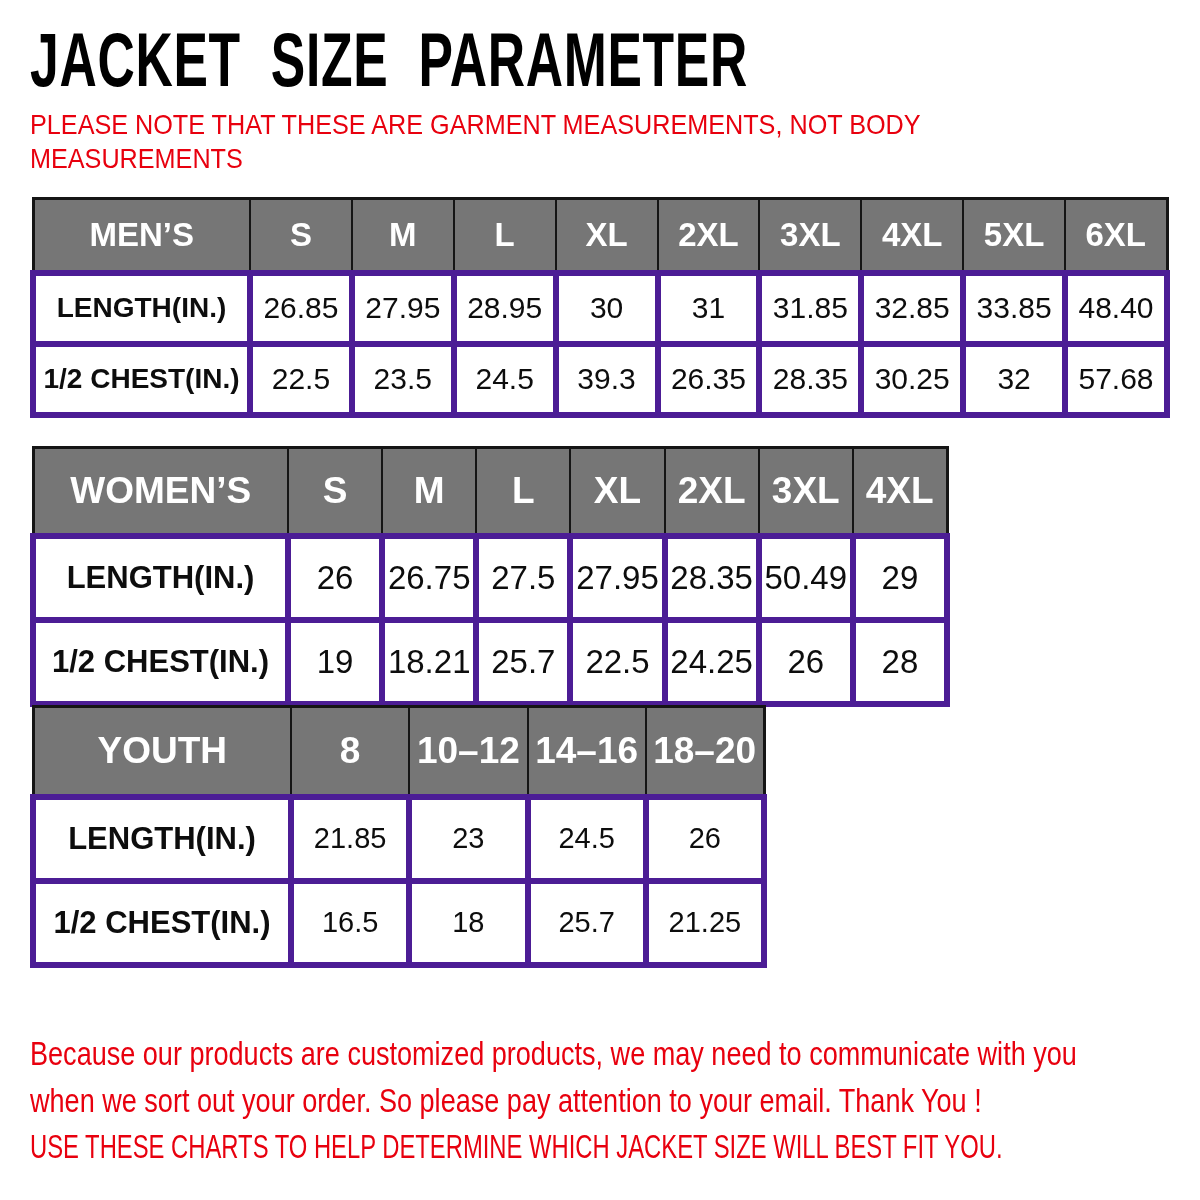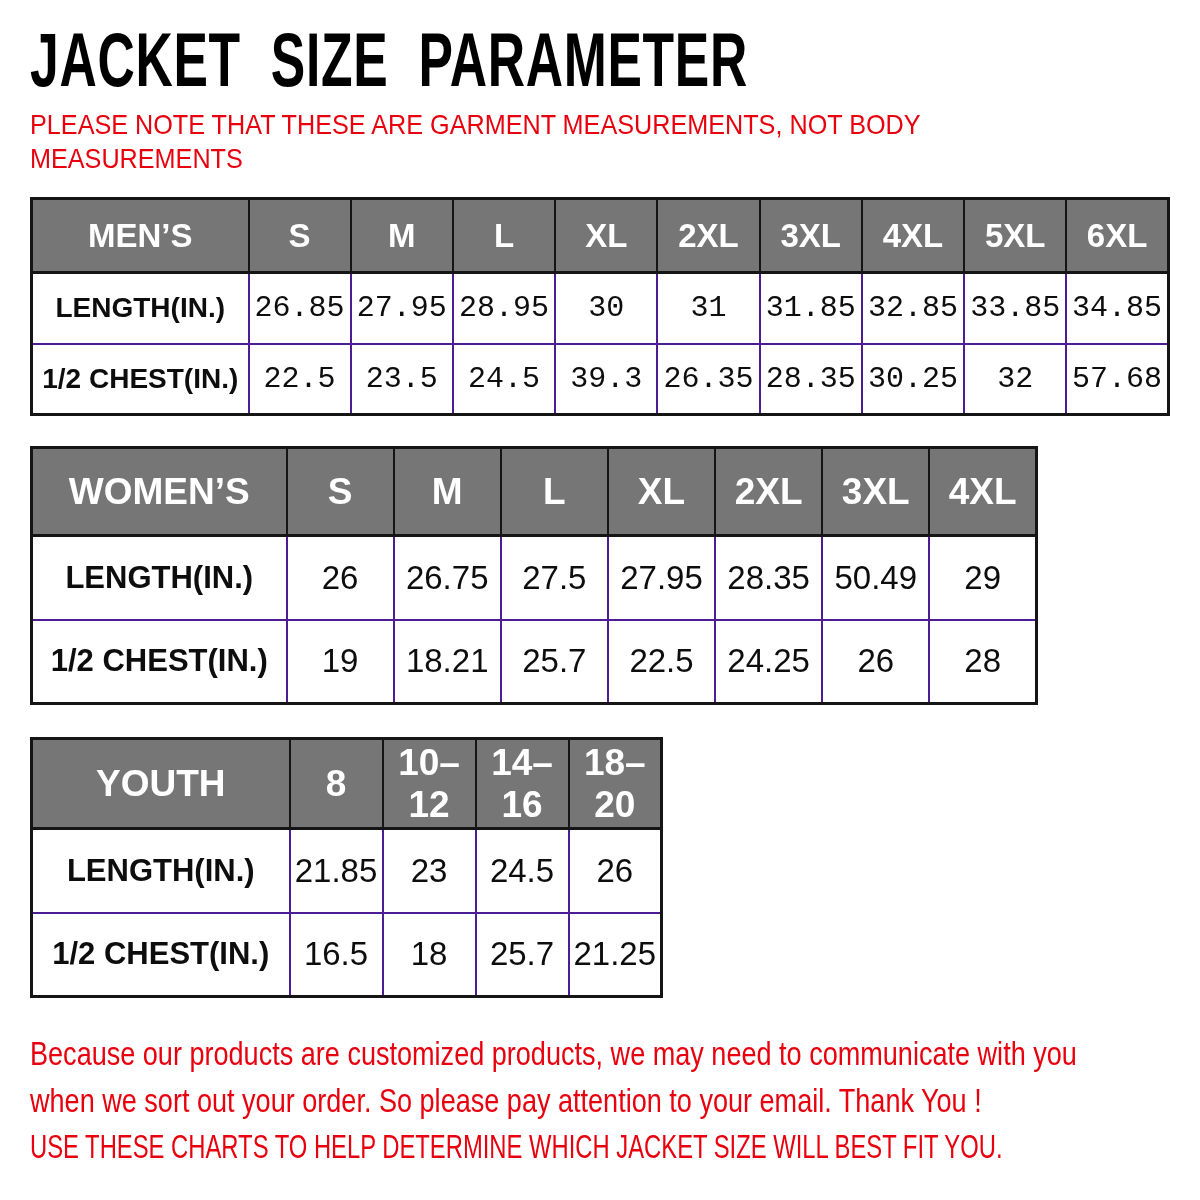--- a/index.html
+++ b/index.html
@@ -58,51 +58,51 @@
   th {
     background: #767676;
     color: #ffffff;
     font-weight: bold;
     border: 2px solid #151515;
     border-bottom: 3px solid #151515;
   }
   td {
     background: #ffffff;
     color: #0d0d0d;
-    border: 2px solid #4c1d95;
+    border: 6px solid #4c1d95;
   }
   table { border: 3px solid #151515; }
   td.rowlabel { font-weight: bold; }
 
   
   #mens-table { left: 30px; top: 197px; width: 1140px; }
   .t-mens col.first { width: 217px; }
   .t-mens thead tr { height: 74px; }
   .t-mens tbody tr { height: 71px; }
   .t-mens th { font-size: 33px; }
   .t-mens td.rowlabel { font-size: 28px; }
-  .t-mens td.val { font-size: 30px; font-family: Liberation Mono, monospace; }
-
-  
-  #womens-table { left: 30px; top: 446px; width: 1008px; }
+  .t-mens td.val { font-size: 30px; }
+
+  
+  #womens-table { left: 30px; top: 446px; width: 920px; }
   .t-womens col.first { width: 255px; }
   .t-womens thead tr { height: 88px; }
   .t-womens tbody tr { height: 84px; }
   .t-womens th { font-size: 37px; }
   .t-womens td.rowlabel { font-size: 31px; }
   .t-womens td.val { font-size: 33px; }
 
   
-  #youth-table { left: 30px; top: 737px; width: 633px; }
+  #youth-table { left: 30px; top: 705px; width: 737px; }
   .t-youth col.first { width: 258px; }
   .t-youth thead tr { height: 90px; }
   .t-youth tbody tr { height: 84px; }
   .t-youth th { font-size: 37px; }
   .t-youth td.rowlabel { font-size: 31px; }
-  .t-youth td.val { font-size: 33px; }
+  .t-youth td.val { font-size: 29px; }
 
   
   #footer-paragraph {
     left: 30px;
     top: 1030px;
     color: #e8000e;
     font-size: 33px;
     line-height: 47px;
     white-space: nowrap;
     transform: scaleX(0.82);
@@ -161,21 +161,21 @@
         <tr>
           <td class="rowlabel">LENGTH(IN.)</td>
           <td class="val">26.85</td>
           <td class="val">27.95</td>
           <td class="val">28.95</td>
           <td class="val">30</td>
           <td class="val">31</td>
           <td class="val">31.85</td>
           <td class="val">32.85</td>
           <td class="val">33.85</td>
-          <td class="val">34.85</td>
+          <td class="val">48.40</td>
         </tr>
         <tr>
           <td class="rowlabel">1/2 CHEST(IN.)</td>
           <td class="val">22.5</td>
           <td class="val">23.5</td>
           <td class="val">24.5</td>
           <td class="val">39.3</td>
           <td class="val">26.35</td>
           <td class="val">28.35</td>
           <td class="val">30.25</td>

